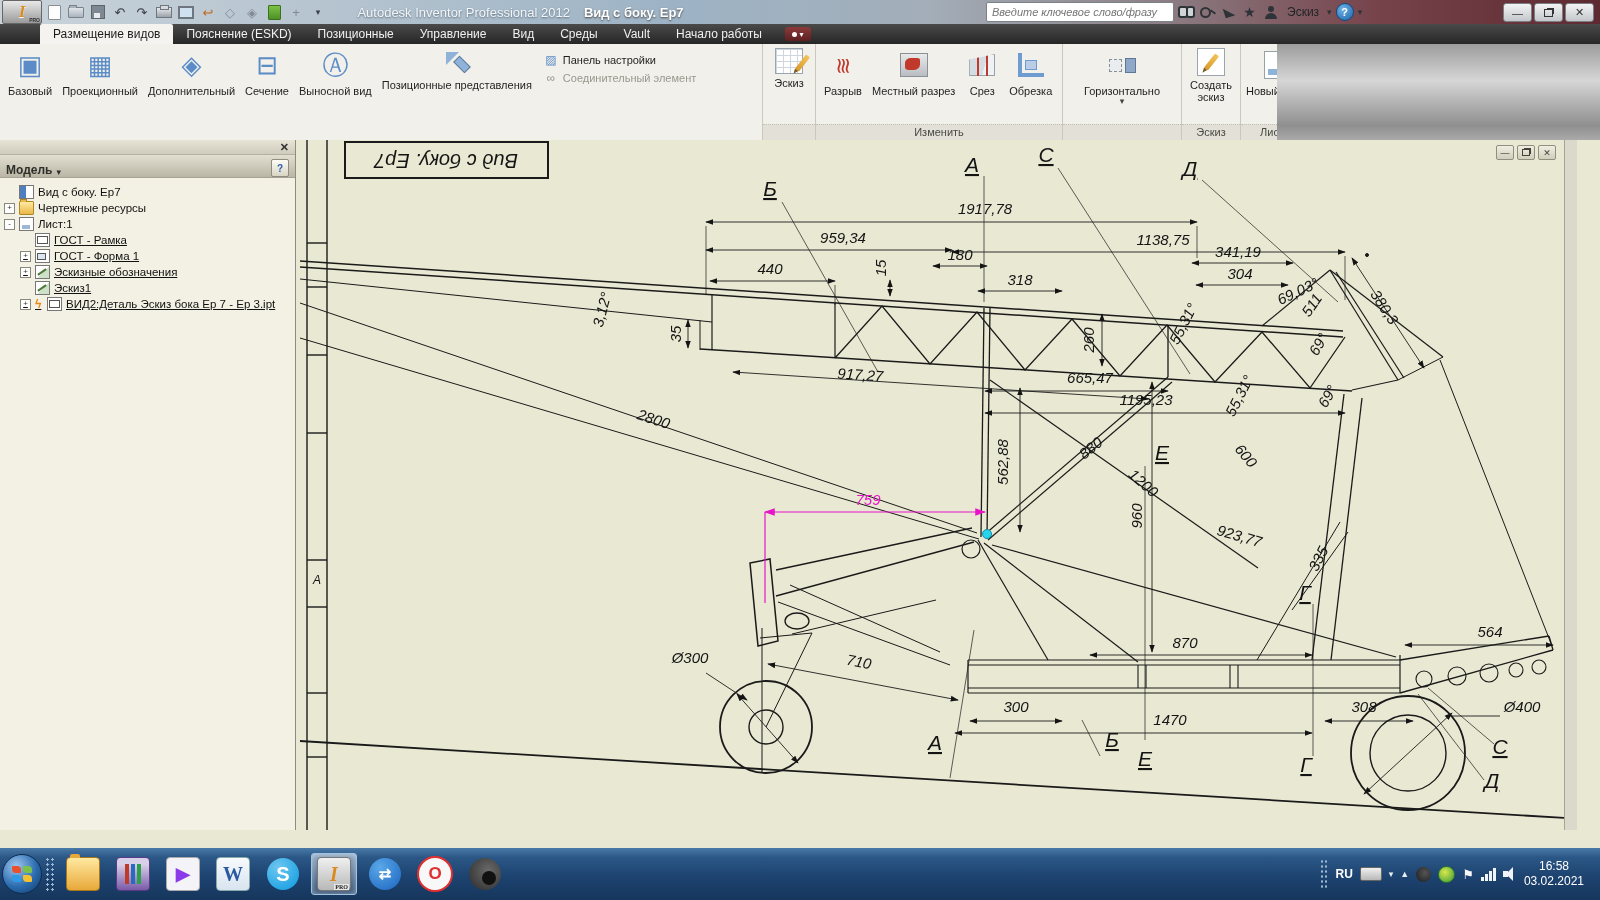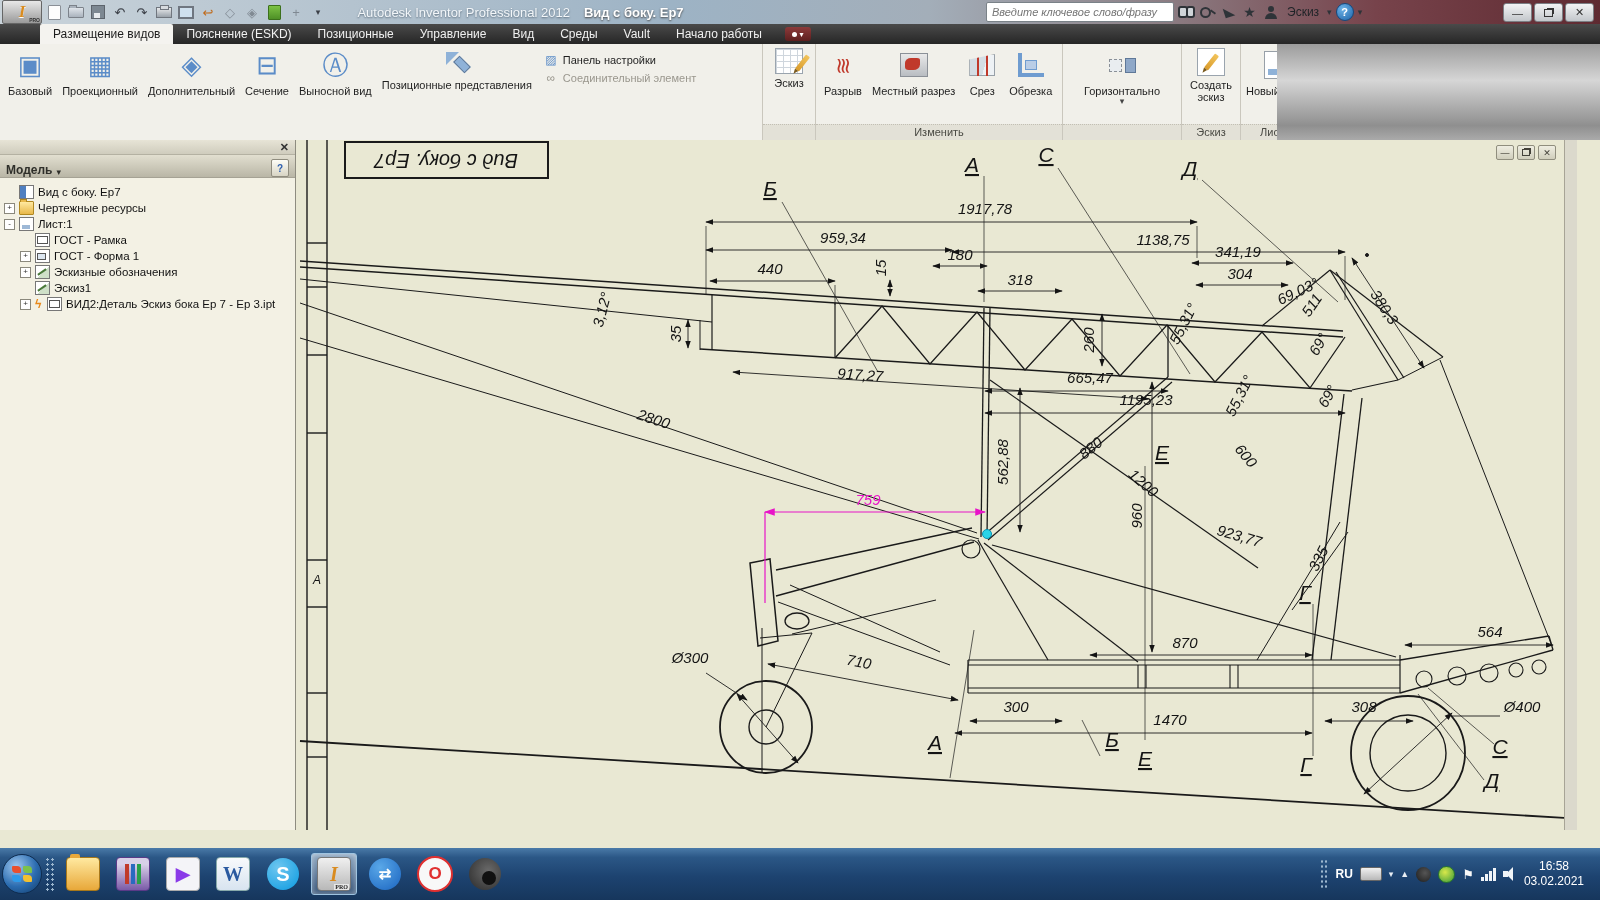--- a/index.html
+++ b/index.html
@@ -103,21 +103,21 @@
   .browser{position:absolute;left:0;top:140px;width:296px;height:690px;background:#f3f1e4;border-right:1px solid #8e8c80;box-sizing:border-box;}
   .b-frame{height:14px;background:linear-gradient(180deg,#e7e4d6,#cfccbd);border-bottom:1px solid #b4b1a2;display:flex;justify-content:flex-end;align-items:center;}
   .b-frame .x{font-size:11px;color:#333;padding:0 6px;font-weight:bold;}
   .b-header{height:22px;background:linear-gradient(180deg,#e2dfd0,#b9b6a6);display:flex;align-items:flex-end;padding:0 6px;border-bottom:1px solid #a5a294;}
   .b-header .t{font-weight:bold;font-size:12px;color:#2f2f2a;}
   .b-header .c{font-size:9px;color:#2f2f2a;margin-left:4px;}
   .b-help{margin-left:auto;width:16px;height:16px;background:linear-gradient(180deg,#fdfdf6,#d8d5c4);border:1px solid #8f8c7e;border-radius:2px;
     display:flex;align-items:center;justify-content:center;font-size:10px;font-weight:bold;color:#2f5fae;}
   .tree{padding:6px 4px;font-size:11.5px;color:#111;}
   .trow{display:flex;align-items:center;height:16px;gap:4px;white-space:nowrap;}
-  .indent1{padding-left:16px;}
+  .indent1{padding-left:16px;text-decoration:underline;}
   .ebox{width:9px;height:9px;border:1px solid #8a887c;background:#fff;font-size:8px;line-height:7px;text-align:center;color:#333;flex:none;}
   .ebox.none{visibility:hidden;}
   .ticon{width:13px;height:12px;flex:none;position:relative;border:1px solid #777;background:#fff;}
   .ti-view{background:linear-gradient(90deg,#4f7fc0 50%,#fff 50%);}
   .ti-folder{border:none;background:linear-gradient(180deg,#ffe9a0,#e8b84a);border:1px solid #b08820;border-radius:1px;}
   .ti-folder::before{content:"";position:absolute;left:0;top:-3px;width:5px;height:2px;background:#e8b84a;border:1px solid #b08820;border-bottom:none;}
   .ti-sheet{background:#fff;}
   .ti-sheet::after{content:"";position:absolute;left:2px;bottom:1px;width:8px;height:4px;background:#9db8d6;}
   .ti-frame::after{content:"";position:absolute;left:1px;top:2px;right:1px;bottom:2px;border:1.5px solid #555;}
   .ti-form::after{content:"";position:absolute;left:1px;top:3px;right:3px;bottom:2px;border:1px solid #555;background:#dce6f0;}

